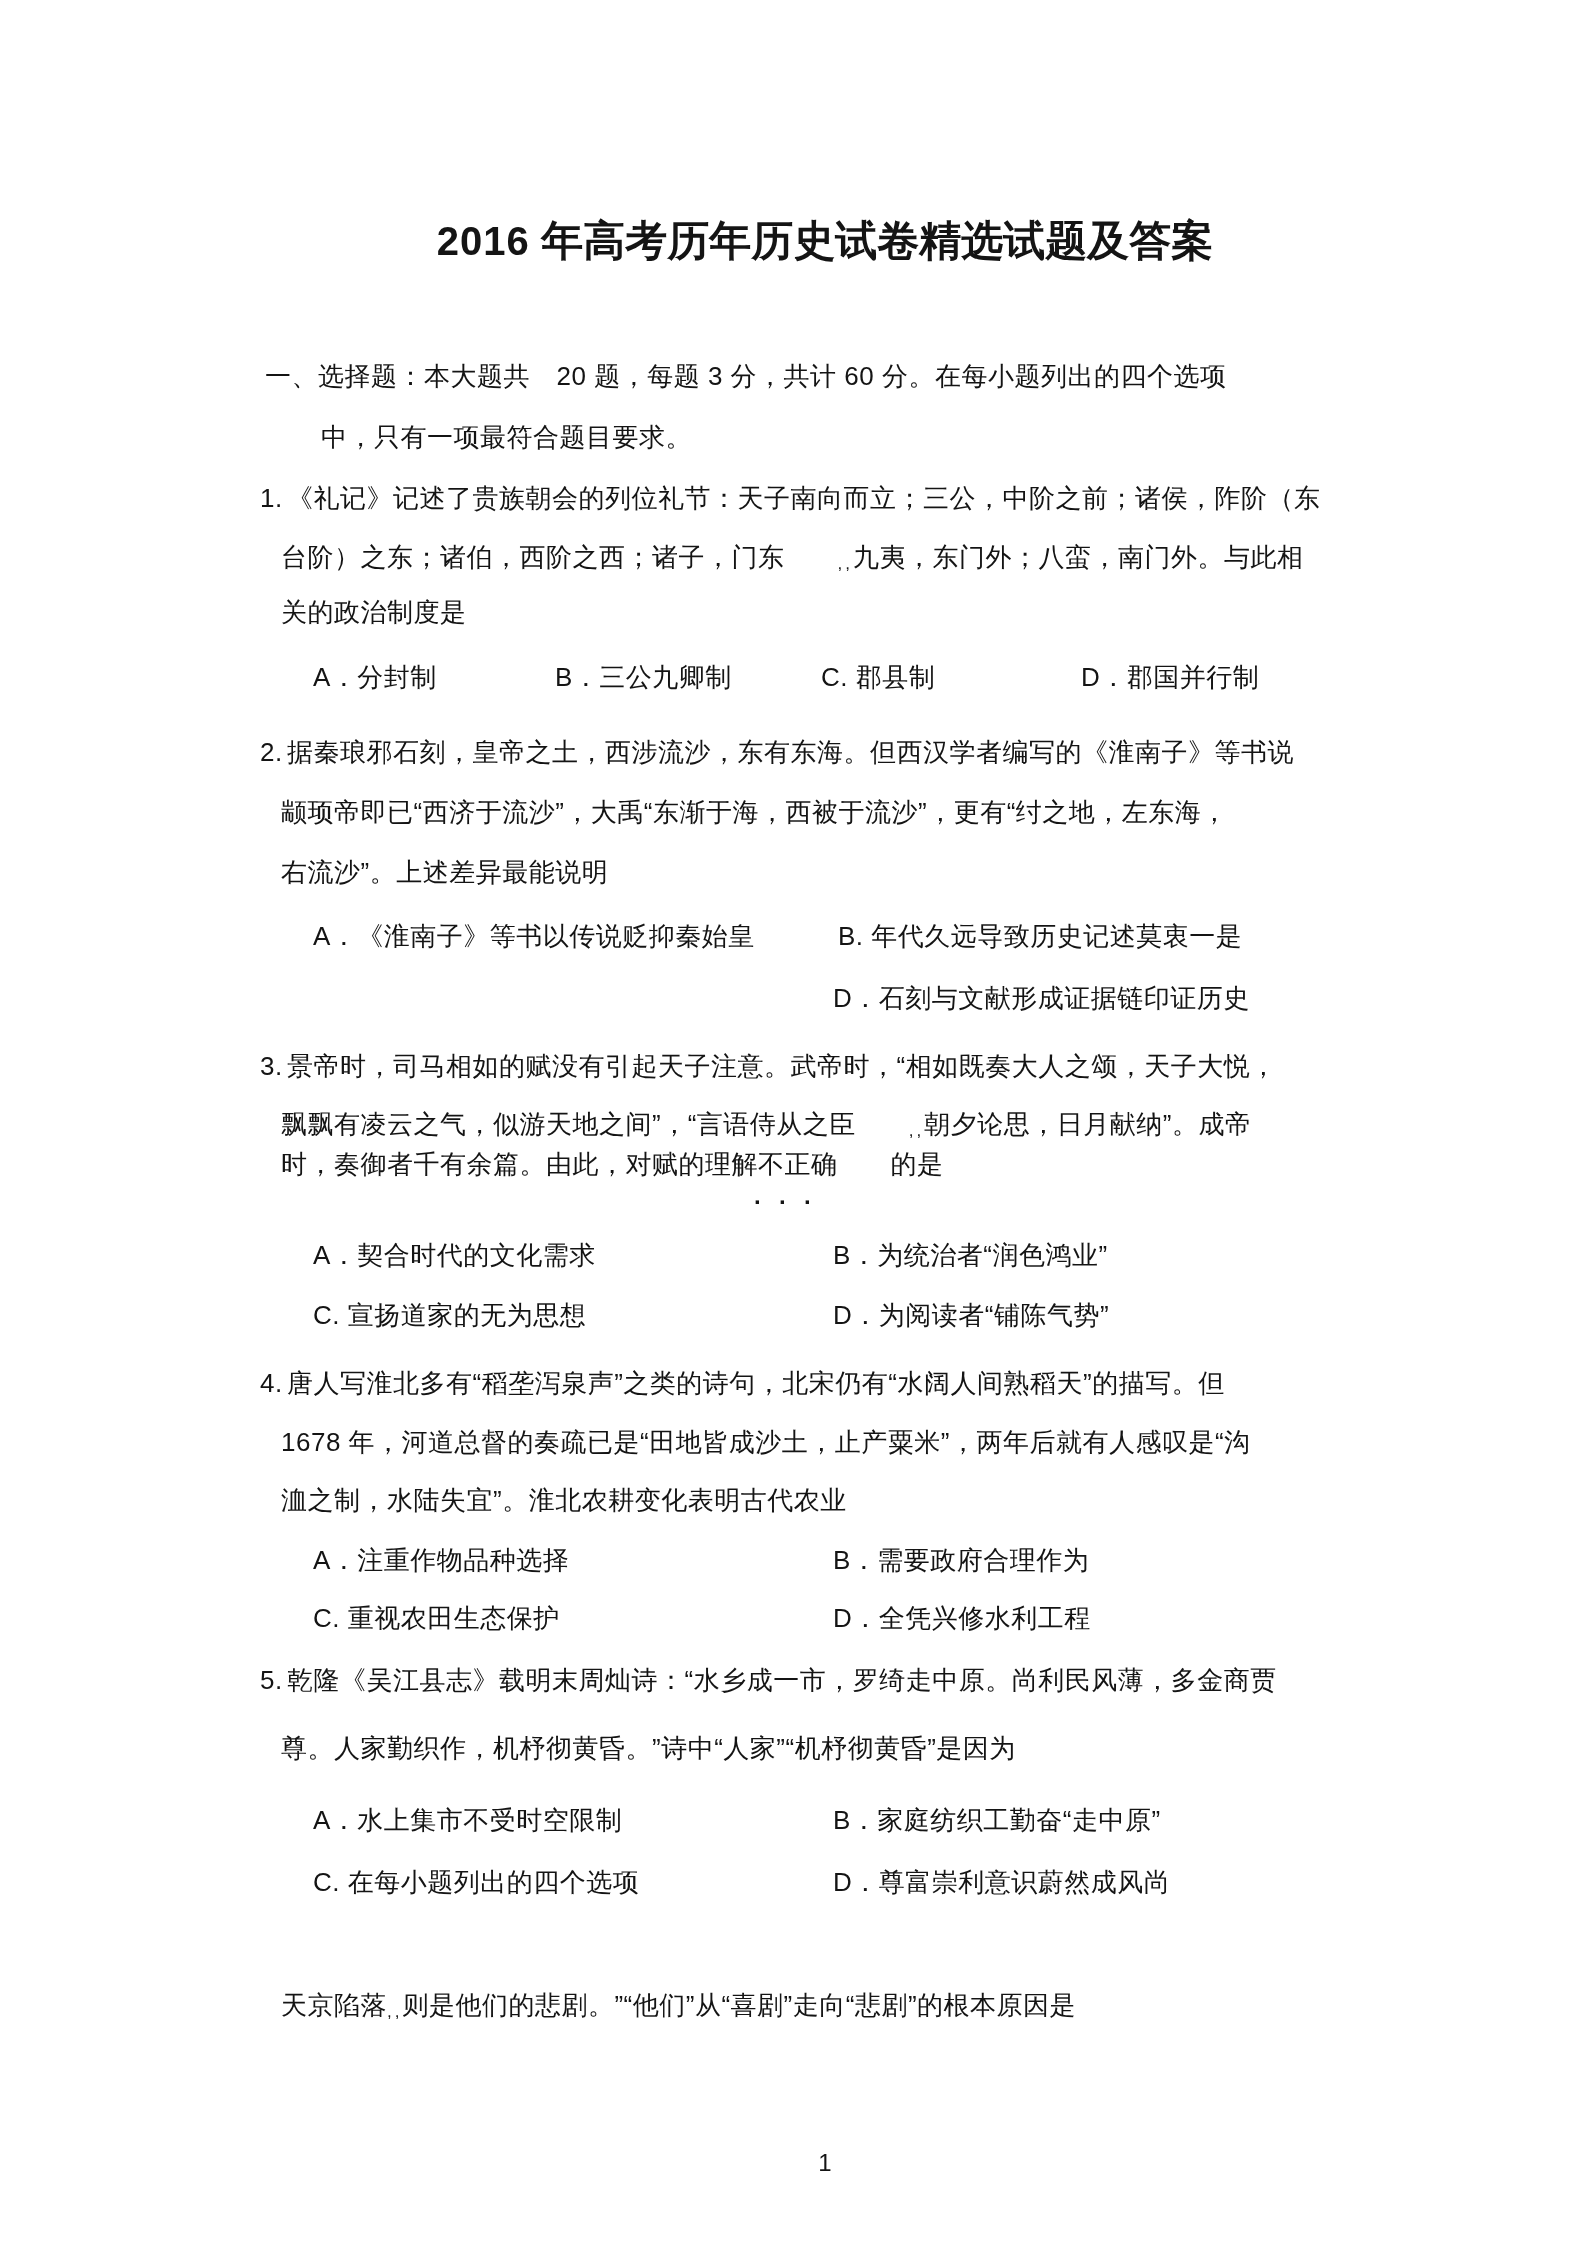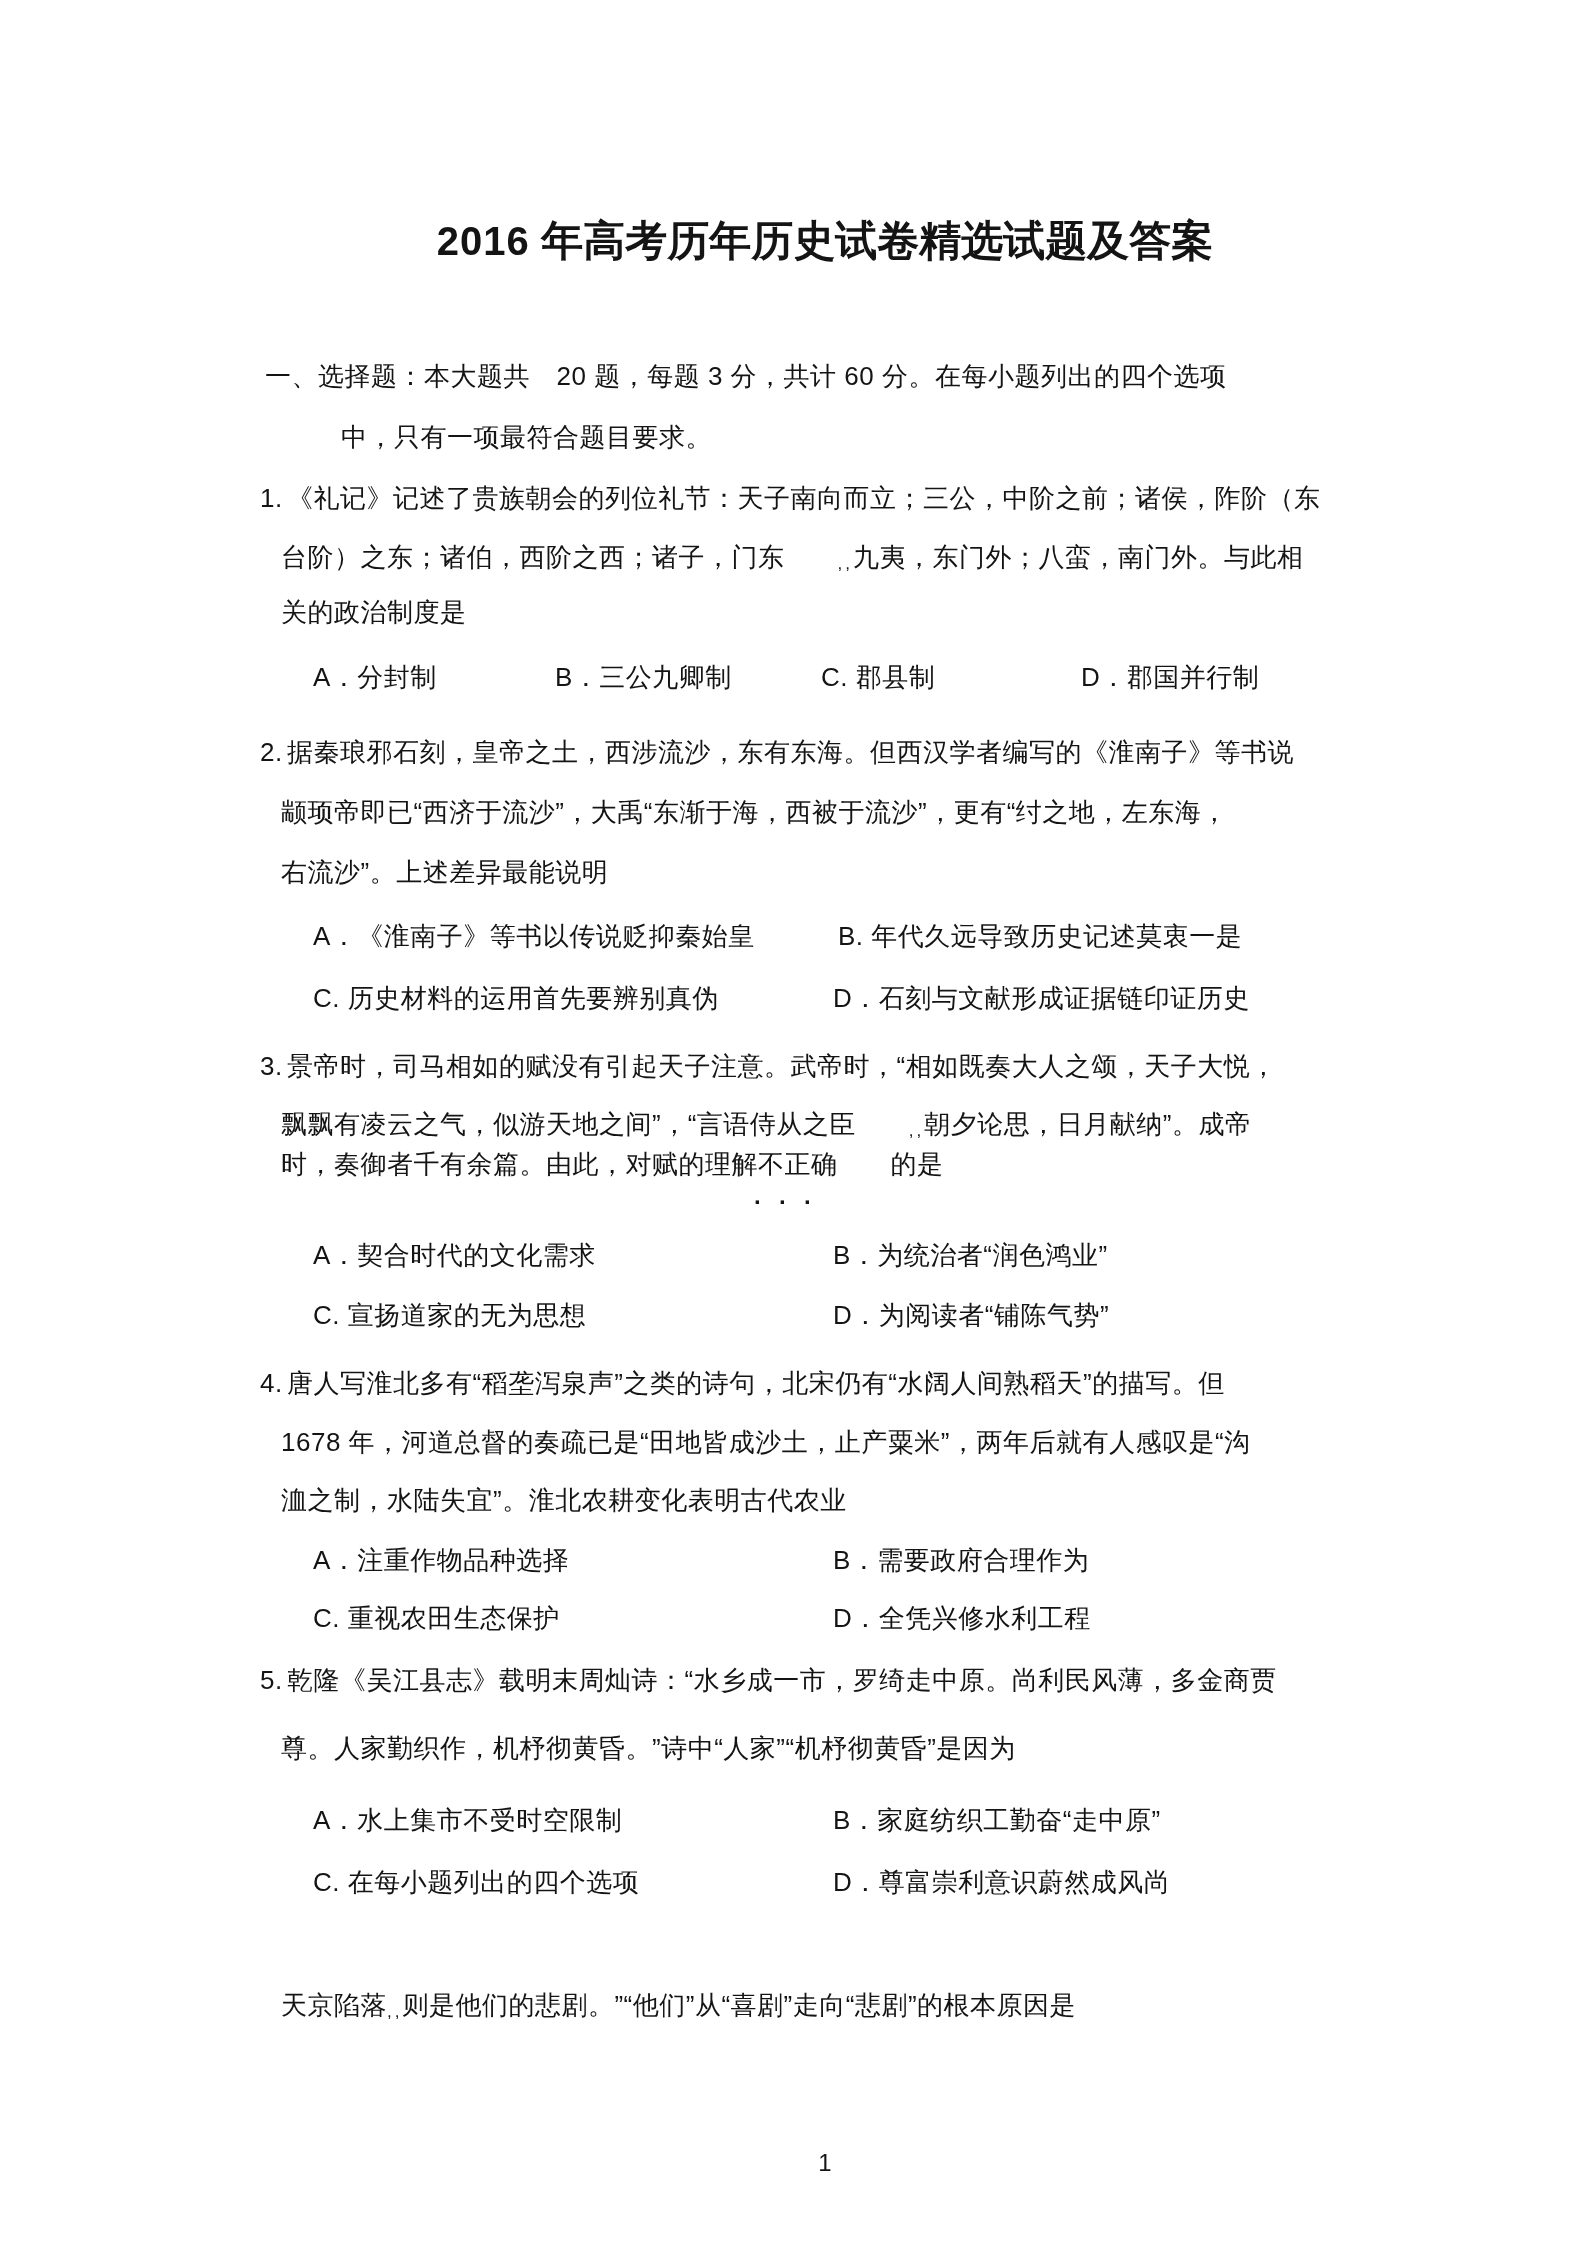--- a/index.html
+++ b/index.html
@@ -51,36 +51,35 @@
   }
 </style>
 </head>
 <body>
 
 <div class="page">
 
   <div class="title-line" style="top:216px"><span class="title-num">2016</span><span> 年高考历年历史试卷精选试题及答案</span></div>
 
   <div class="ln" style="left:237px;top:356px"><span>一、选择题：本大题共　</span><span class="b">20</span><span> 题，每题 </span><span class="b">3</span><span> 分，共计 </span><span class="b">60</span><span> 分。在每小题列出的四个选项</span></div>
-  <div class="ln" style="left:313px;top:417px">中，只有一项最符合题目要求。</div>
+  <div class="ln" style="left:293px;top:417px">中，只有一项最符合题目要求。</div>
 
   <div class="ln" style="left:232px;top:478px"><span class="qno">1.</span><span>《礼记》记述了贵族朝会的列位礼节：天子南向而立；三公，中阶之前；诸侯，阼阶（东</span></div>
   <div class="ln" style="left:253px;top:537px"><span>台阶）之东；诸伯，西阶之西；诸子，门东　　</span><span class="cc">,,</span><span>九夷，东门外；八蛮，南门外。与此相</span></div>
   <div class="ln" style="left:253px;top:592px">关的政治制度是</div>
   <div class="ln" style="left:285px;top:657px">A．分封制</div>
   <div class="ln" style="left:527px;top:657px">B．三公九卿制</div>
   <div class="ln" style="left:793px;top:657px">C. 郡县制</div>
   <div class="ln" style="left:1053px;top:657px">D．郡国并行制</div>
 
   <div class="ln" style="left:232px;top:732px"><span class="qno">2.</span><span>据秦琅邪石刻，皇帝之土，西涉流沙，东有东海。但西汉学者编写的《淮南子》等书说</span></div>
   <div class="ln" style="left:253px;top:792px">颛顼帝即已“西济于流沙”，大禹“东渐于海，西被于流沙”，更有“纣之地，左东海，</div>
   <div class="ln" style="left:253px;top:852px">右流沙”。上述差异最能说明</div>
   <div class="ln" style="left:285px;top:916px">A．《淮南子》等书以传说贬抑秦始皇</div>
   <div class="ln" style="left:810px;top:916px">B. 年代久远导致历史记述莫衷一是</div>
-  <div class="ln" style="left:285px;top:978px">C. 历史材料的运用首先要辨别真伪</div>
   <div class="ln" style="left:805px;top:978px">D．石刻与文献形成证据链印证历史</div>
 
   <div class="ln" style="left:232px;top:1046px"><span class="qno">3.</span><span>景帝时，司马相如的赋没有引起天子注意。武帝时，“相如既奏大人之颂，天子大悦，</span></div>
   <div class="ln" style="left:253px;top:1104px"><span>飘飘有凌云之气，似游天地之间”，“言语侍从之臣　　</span><span class="cc">,,</span><span>朝夕论思，日月献纳”。成帝</span></div>
   <div class="ln" style="left:253px;top:1144px">时，奏御者千有余篇。由此，对赋的理解不正确　　的是</div>
   <div class="dots" style="left:726px;top:1190px">···</div>
   <div class="ln" style="left:285px;top:1235px">A．契合时代的文化需求</div>
   <div class="ln" style="left:805px;top:1235px">B．为统治者“润色鸿业”</div>
   <div class="ln" style="left:285px;top:1295px">C. 宣扬道家的无为思想</div>
   <div class="ln" style="left:805px;top:1295px">D．为阅读者“铺陈气势”</div>

